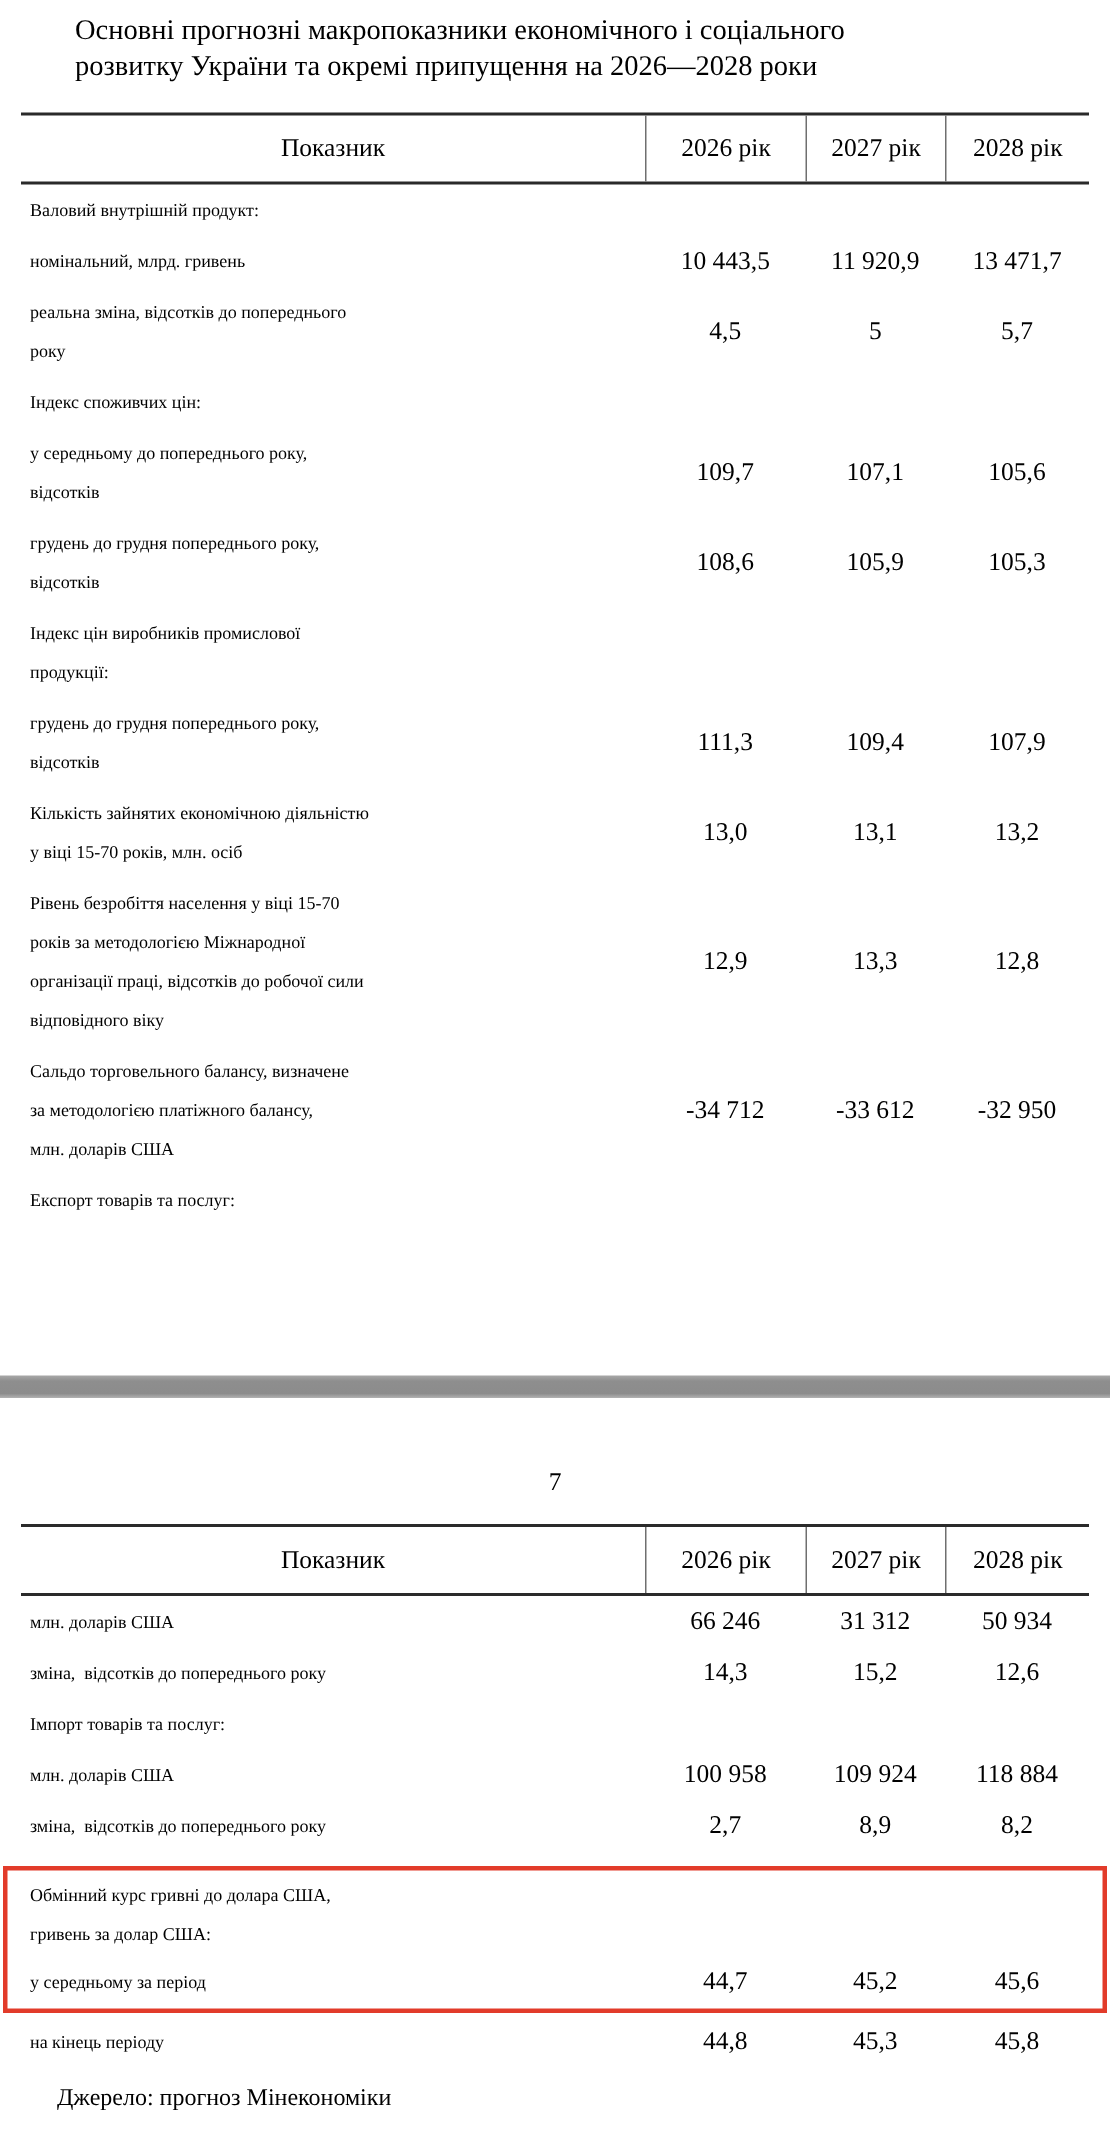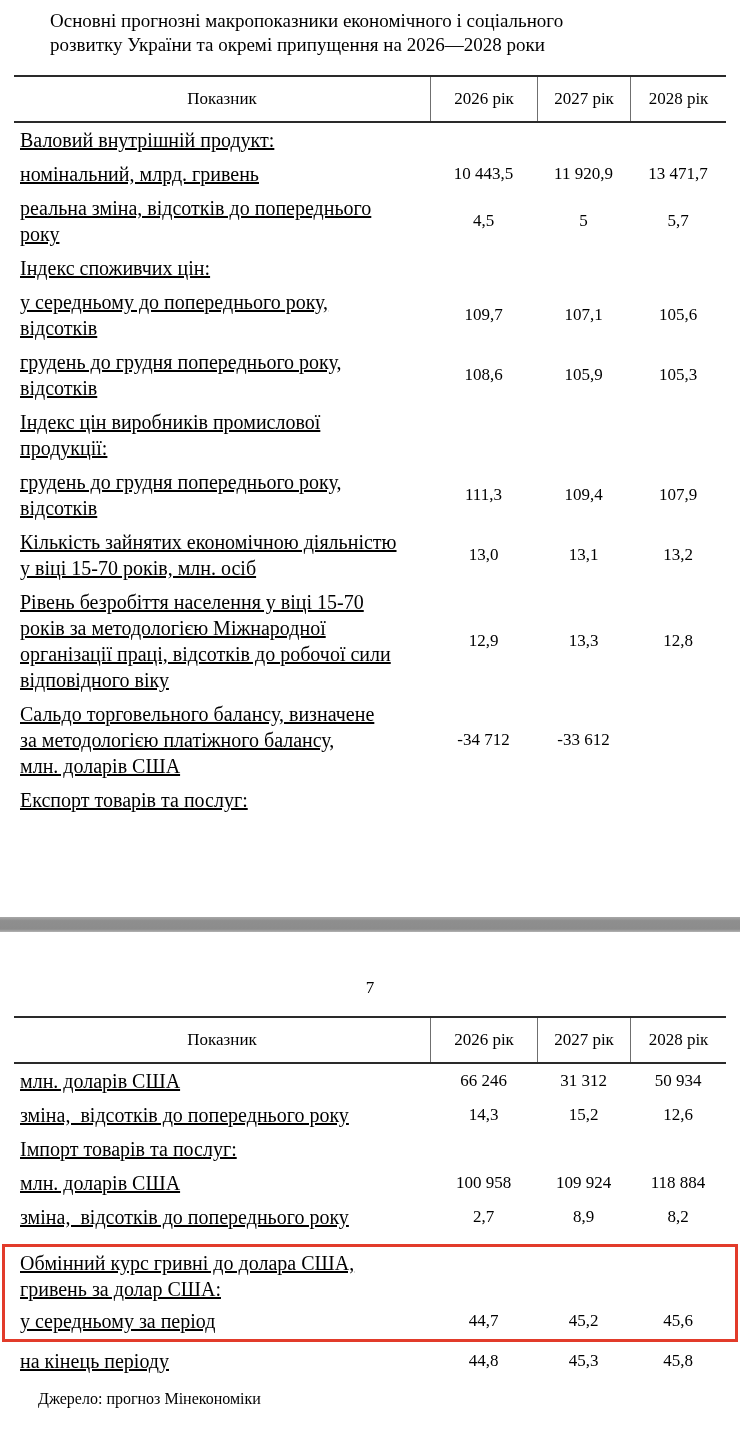--- a/index.html
+++ b/index.html
@@ -32,25 +32,24 @@
   .thead { border-bottom: 2px solid #2a2a2a; }
   .hcell {
     text-align: center;
     font-size: 17px;
     padding: 11px 0;
     line-height: 22px;
   }
   .hcell + .hcell { border-left: 1.5px solid #6f6f6f; }
   .brow { padding: 4px 0; }
   .lcell {
-    font-size: 20px;
+    font-size: 12px;
     line-height: 26px;
     padding-left: 6px;
     white-space: pre-wrap;
-    text-decoration: underline;
   }
   .vcell {
     display: flex;
     align-items: center;
     justify-content: center;
     font-size: 17px;
   }
   .red-box {
     border: 3px solid #e23b2a;
     margin: 2px -12px 2px -12px;
@@ -159,20 +158,21 @@
           <div class="vcell">12,9</div>
           <div class="vcell">13,3</div>
           <div class="vcell">12,8</div>
         </div>
         <div class="trow brow">
           <div class="lcell">Сальдо торговельного балансу, визначене
 за методологією платіжного балансу,
 млн. доларів США</div>
           <div class="vcell">-34 712</div>
           <div class="vcell">-33 612</div>
+          <div class="vcell">-32 950</div>
         </div>
         <div class="trow brow">
           <div class="lcell">Експорт товарів та послуг:</div>
           <div class="vcell"></div>
           <div class="vcell"></div>
           <div class="vcell"></div>
         </div>
       </div>
     </div>
 

